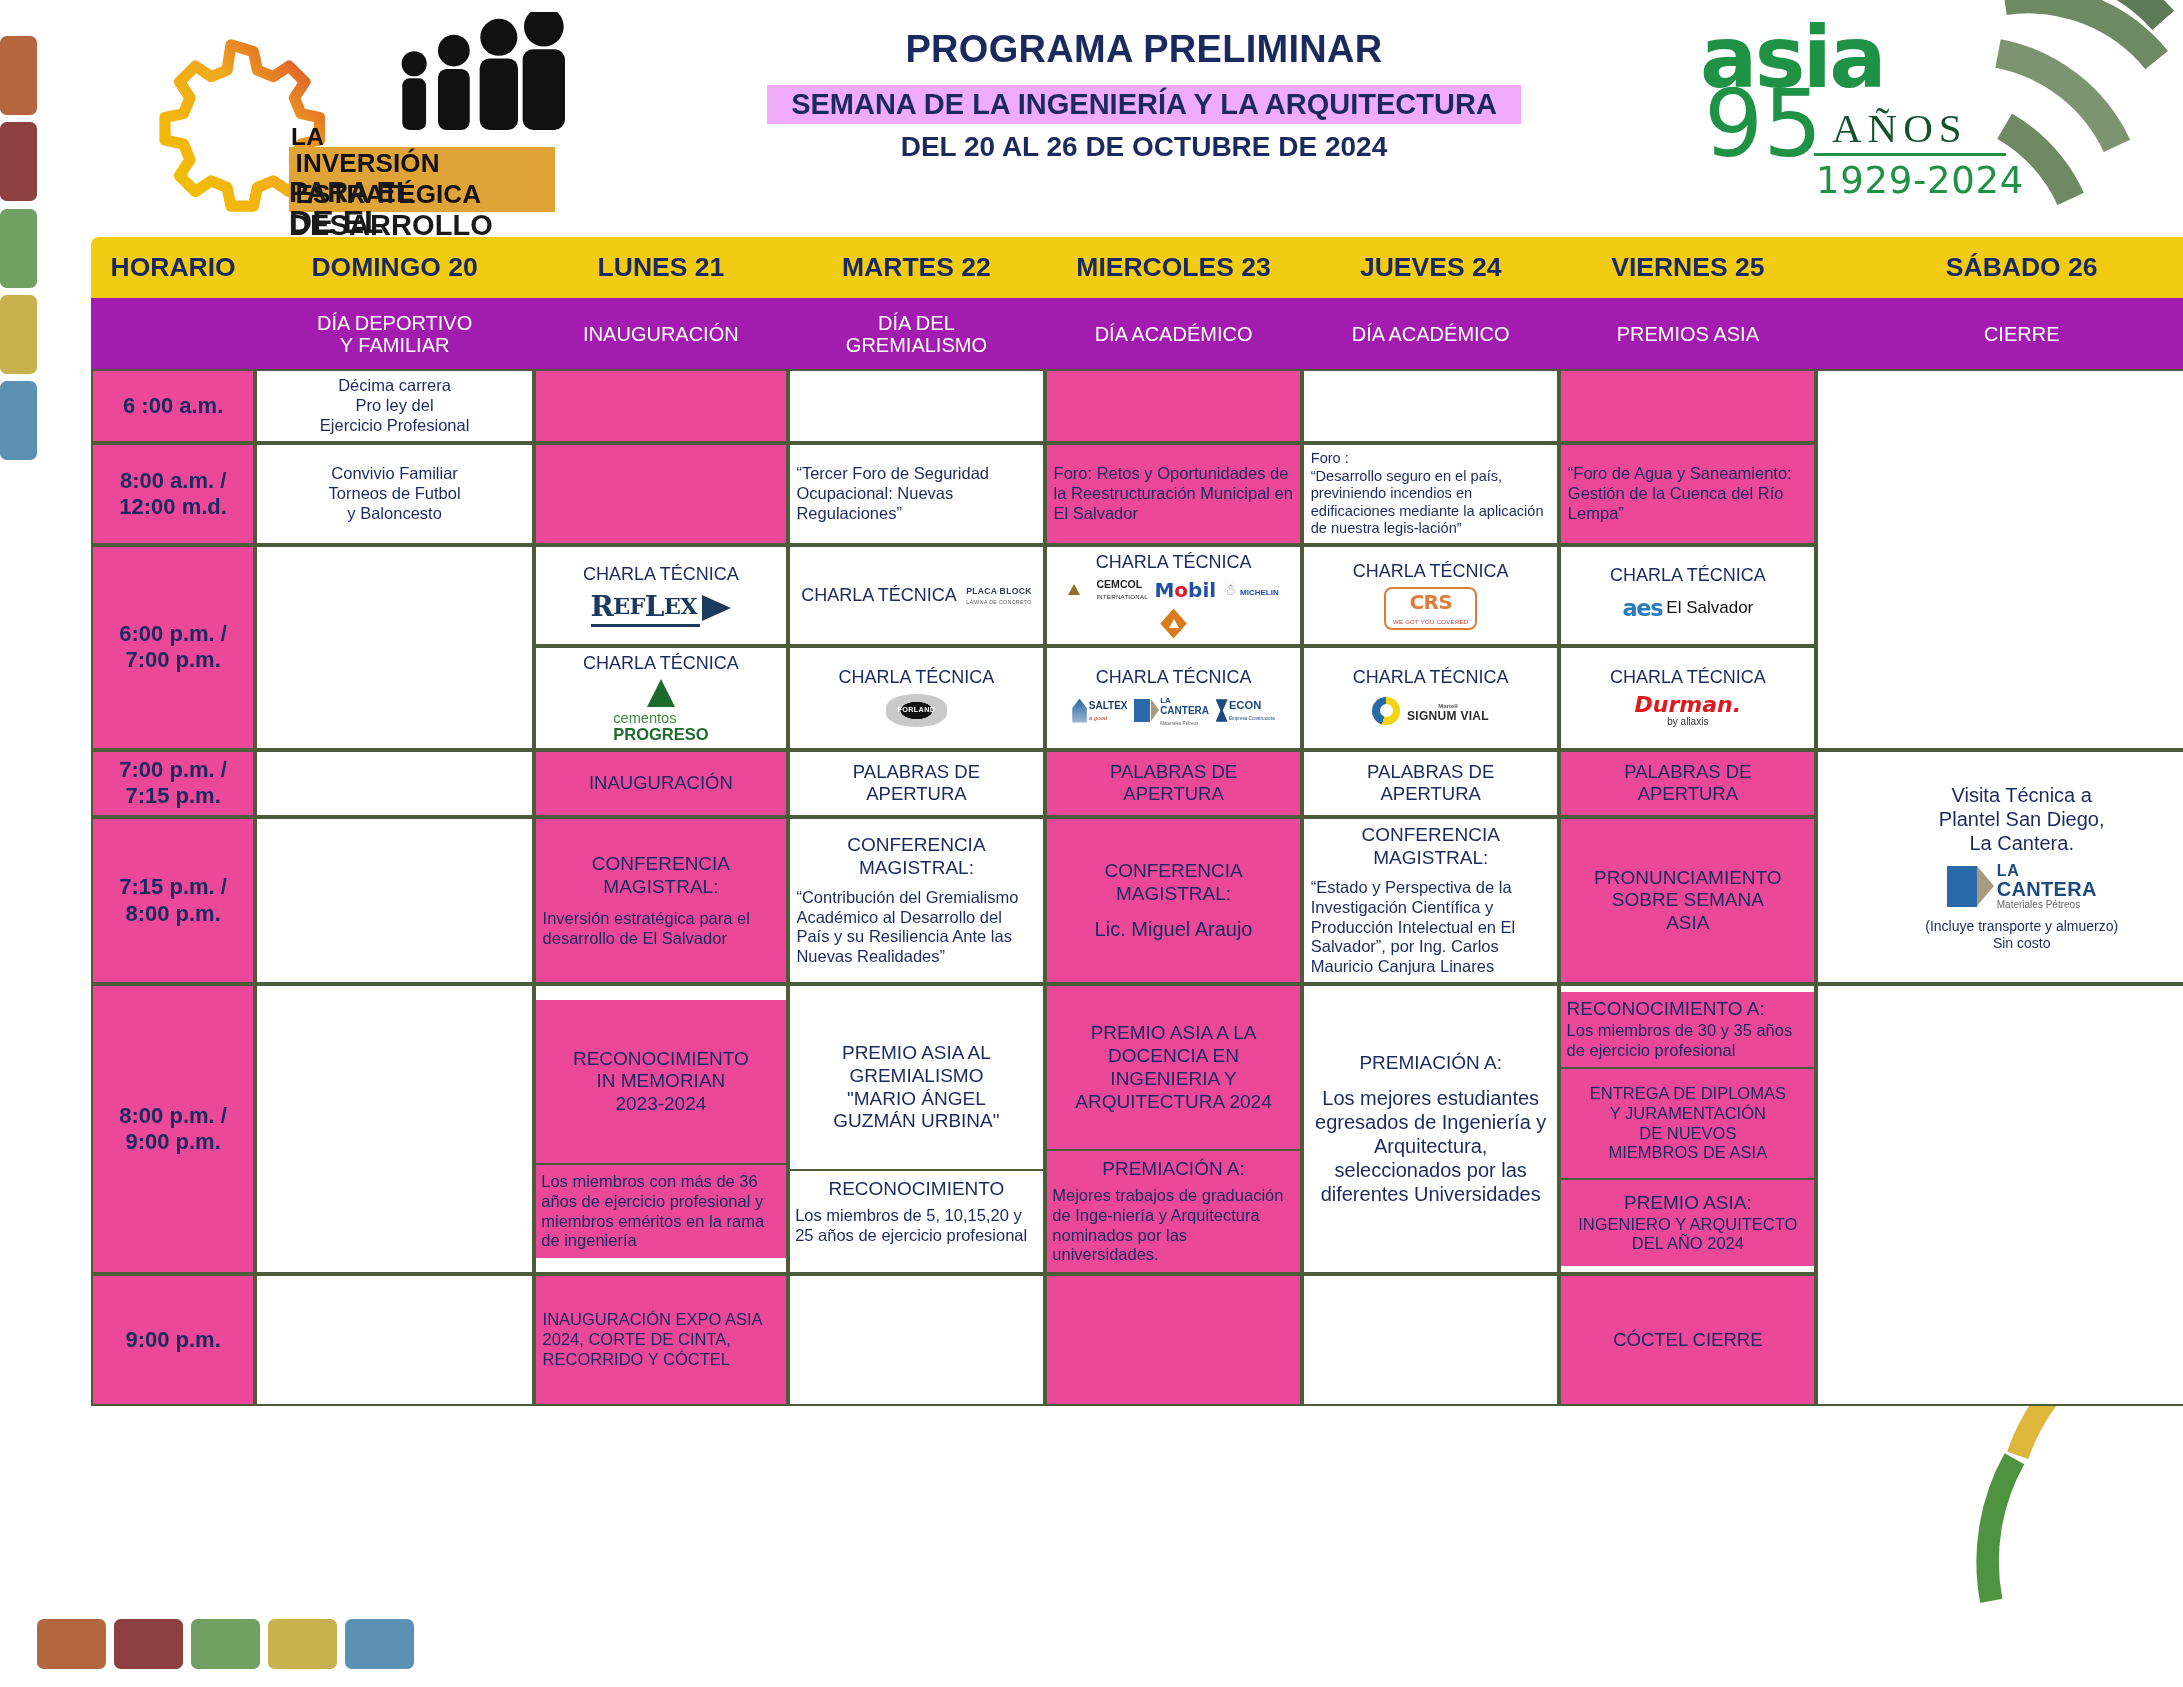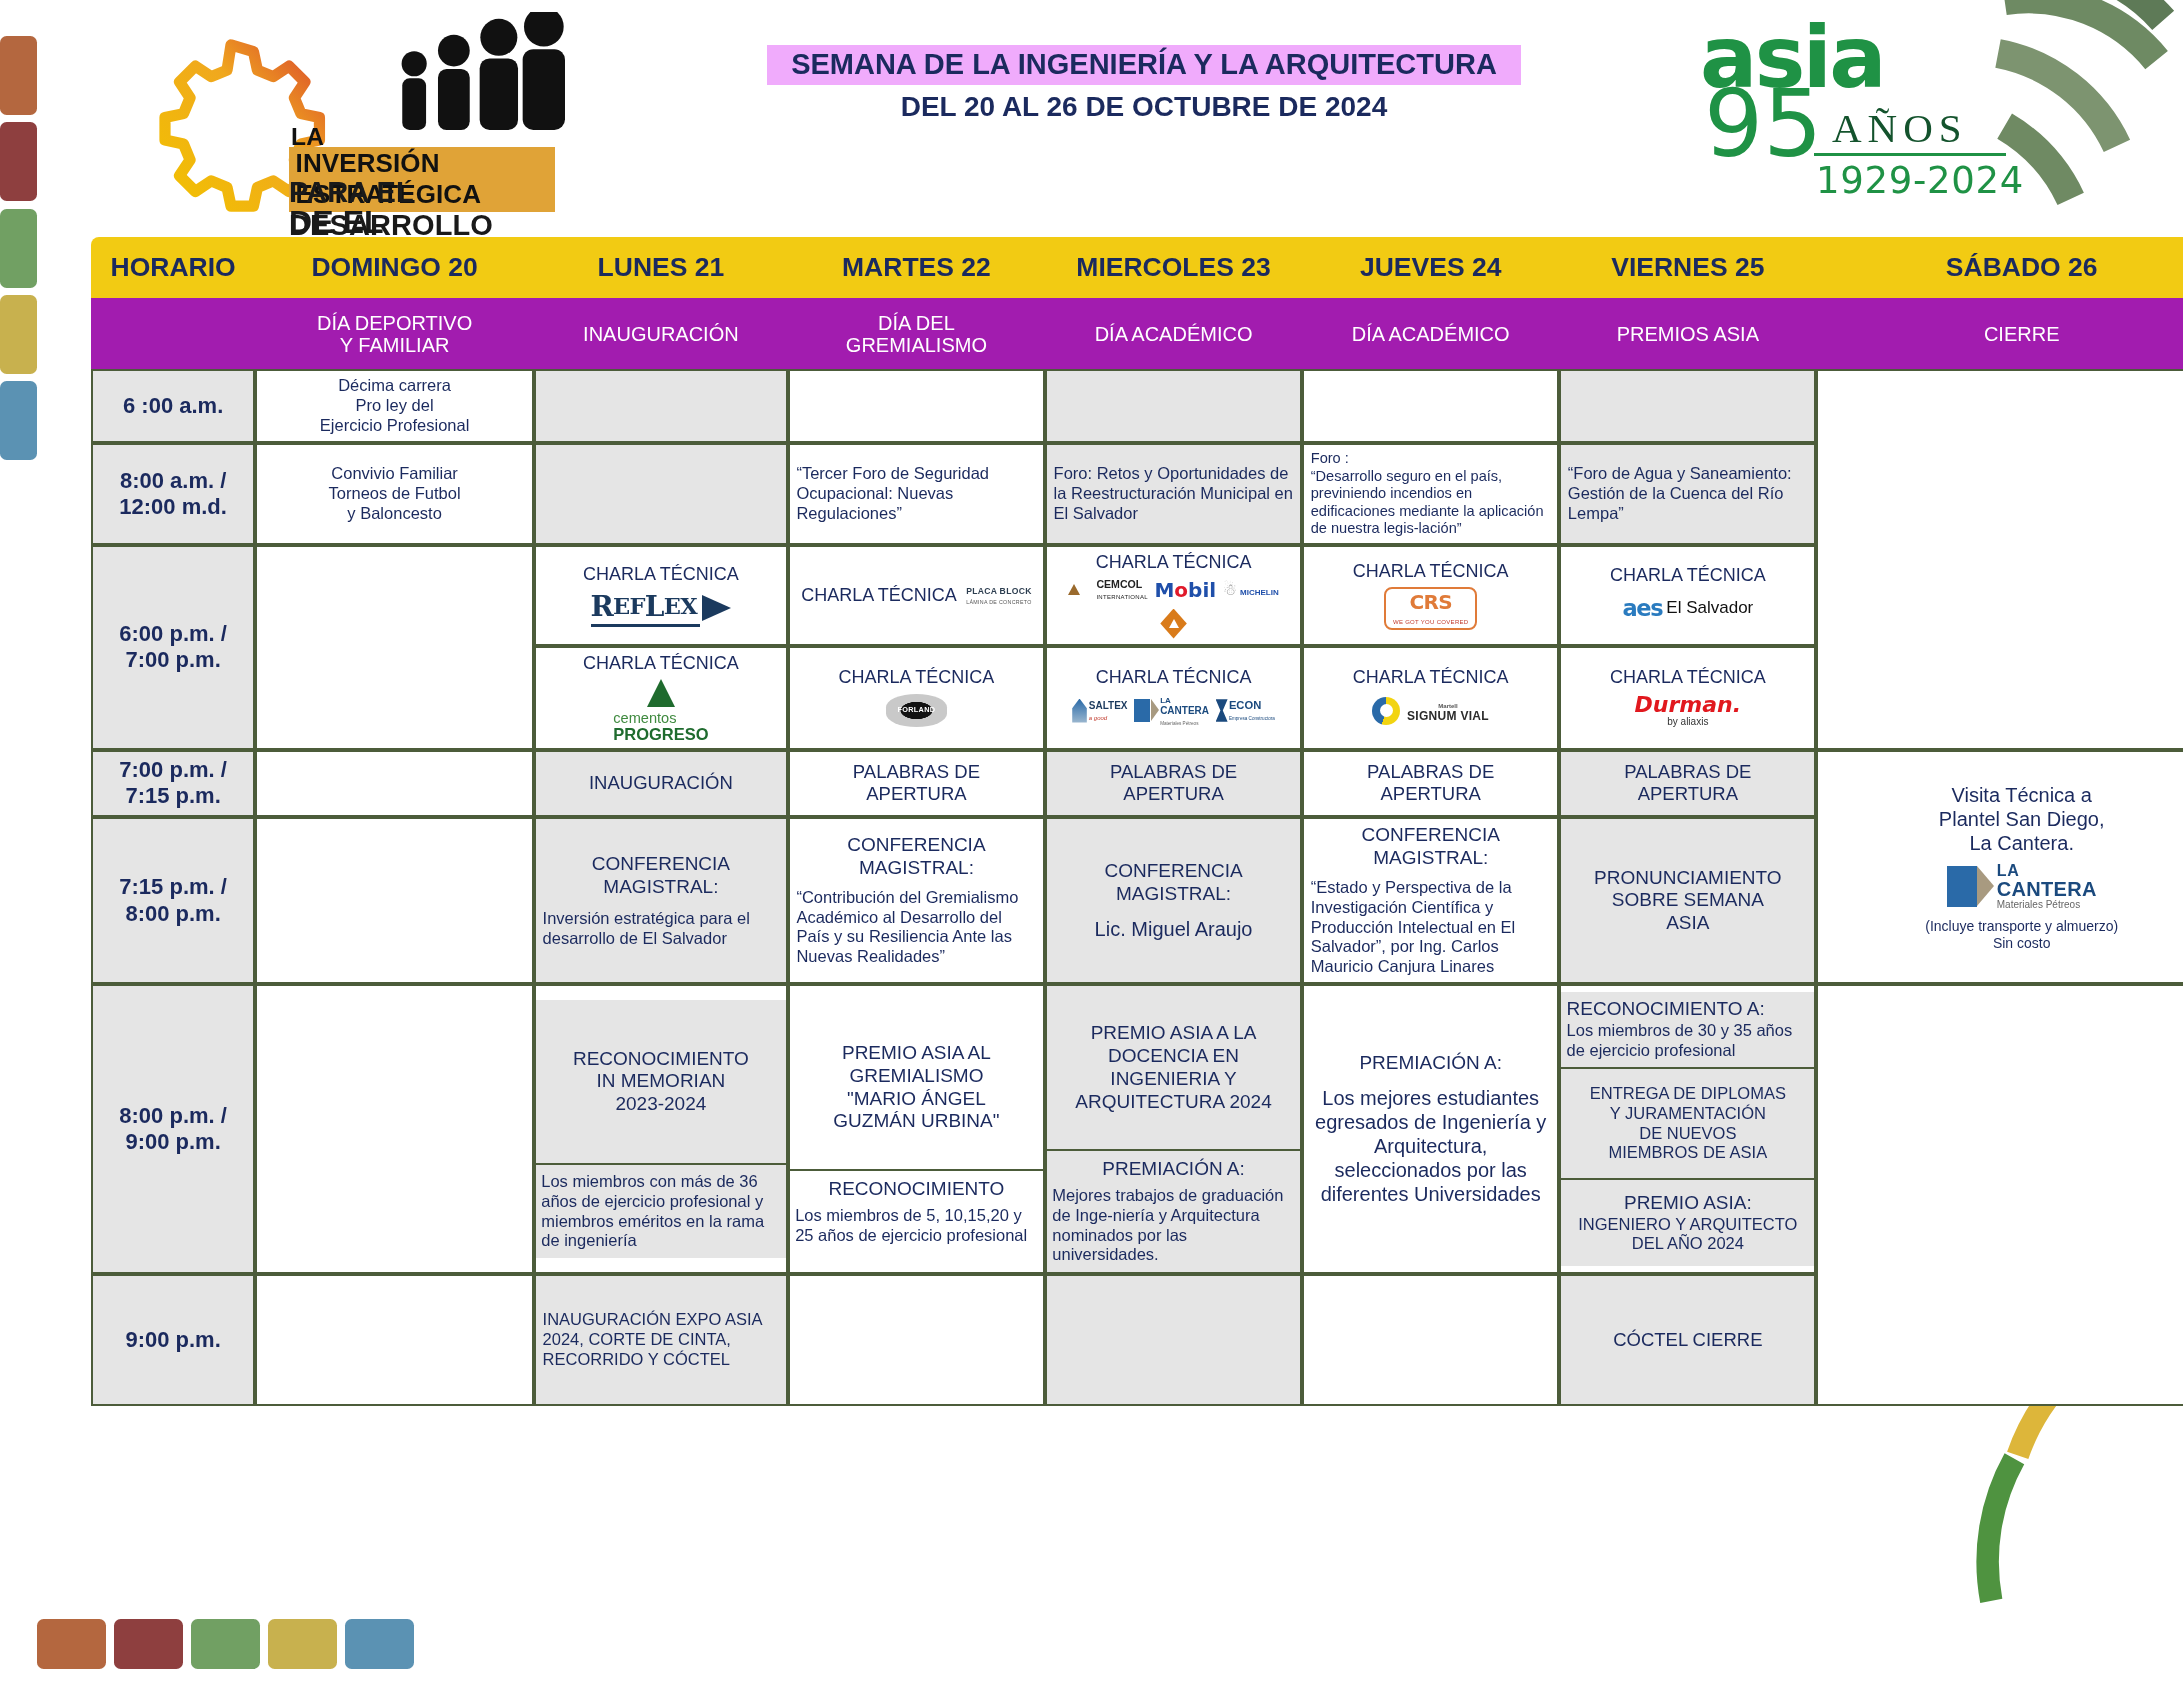--- a/index.html
+++ b/index.html
@@ -49,21 +49,21 @@
   table.sched td, table.sched th { vertical-align:middle; }
 
   .row-days th { background:#f2cb13; color:#1b2a5e; font-size:26.5px; font-weight:bold; height:61px; text-align:center; }
   .row-days th:first-child { border-top-left-radius:8px; }
   .row-days th:last-child  { border-top-right-radius:8px; }
 
   .row-theme td { background:#a21caf; color:#ffffff; font-size:20px; height:71px; text-align:center; line-height:1.1; }
   .row-theme td:first-child { border-bottom-left-radius:0; }
 
   .cell { border:2px solid #4c5c3a; text-align:center; color:#1b2a5e; padding:5.3px 6.6px; line-height:1.2; }
-  .green { background:#e5e5e5; }
+  .green { background:#ec4899; }
   .white { background:#ffffff; }
   .timecol { font-size:22px; font-weight:600; width:152px; }
 
   .c-txt { font-size:16.5px; }
   .c-txt-l { font-size:16.5px; text-align:left; }
   .c-small { font-size:14.6px; text-align:left; }
   .c-mid { font-size:18.5px; }
   .c-big { font-size:20px; }
   .c-cap { font-size:19px; }
 
@@ -192,20 +192,21 @@
           <rect x="196" y="56" width="64" height="122" rx="16"></rect>
       </g>
     </svg>
     <div class="tag-la">LA</div>
     <div class="tag-ie">INVERSIÓN ESTRATÉGICA</div>
     <div class="tag-pd">PARA EL DESARROLLO</div>
     <div class="tag-ds">DE EL SALVADOR</div>
   </div>
 
   <div class="title-block">
+    <div class="t1">PROGRAMA PRELIMINAR</div>
     <div class="t2">SEMANA DE LA INGENIERÍA Y LA ARQUITECTURA</div>
     <div class="t3">DEL 20 AL 26 DE OCTUBRE DE 2024</div>
   </div>
 
   <div class="asia-logo">
     <div class="asia-word">asia</div>
     <div class="asia-95">95</div>
     <div class="asia-anos">AÑOS</div>
     <div class="asia-rule"></div>
     <div class="asia-years">1929-2024</div>

